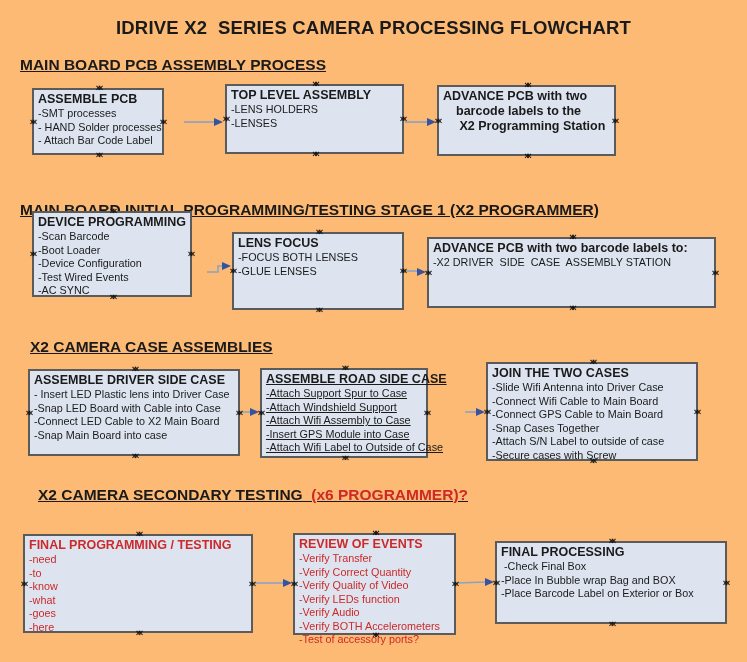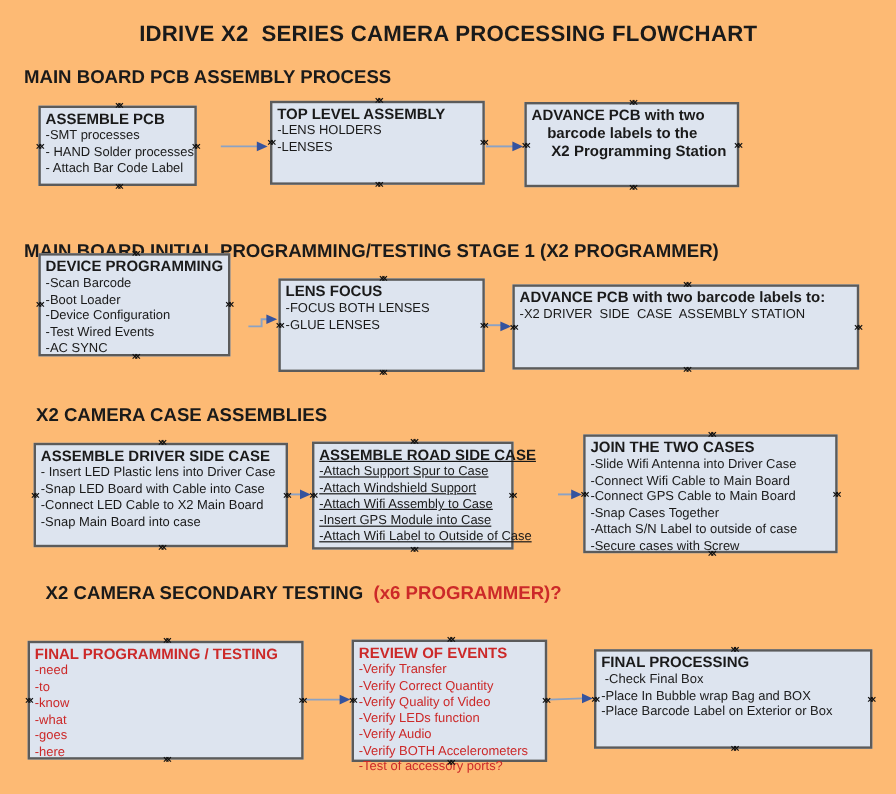--- a/index.html
+++ b/index.html
@@ -7,21 +7,21 @@
     position:relative;width:747px;height:662px;background:#fdba74;overflow:hidden;
     font-family:"Liberation Sans","DejaVu Sans",sans-serif;color:#1a1a1a;
   }
   
   #page-title{
     position:absolute;left:0;top:17px;width:747px;text-align:center;
     font-size:18.5px;font-weight:bold;letter-spacing:0.2px;white-space:pre;
   }
   
   .sec-heading{
-    position:absolute;font-size:15.5px;font-weight:bold;white-space:pre;
+    position:absolute;font-size:15.5px;font-weight:bold;white-space:pre;text-decoration:underline;
   }
   #sec1-heading{left:20px;top:56px;}
   #sec2-heading{left:20px;top:201px;}
   #sec3-heading{left:30px;top:338px;}
   #sec4-heading{left:38px;top:486px;}
   .red-part{color:#cc2929;}
   
   .fc-box{
     position:absolute;background:#dde4ef;border:2px solid #5b5b5b;
     box-sizing:border-box;padding:2px 4px;overflow:visible;

